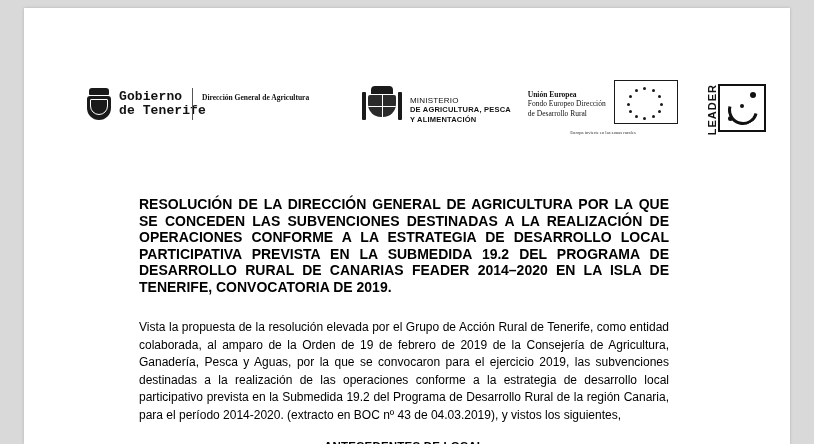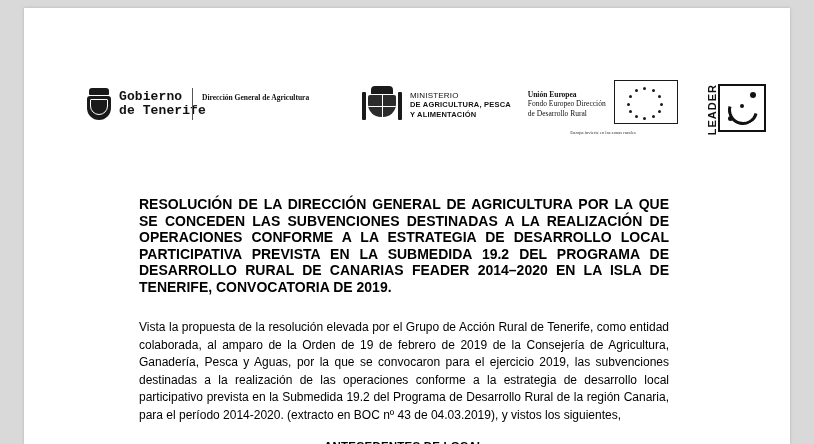--- a/index.html
+++ b/index.html
@@ -97,21 +97,21 @@
     font-size: 7.5px;
     line-height: 11px;
     color: #111111;
   }
   
   .logo-ministerio {
     position: absolute;
     left: 338px;
     top: 10px;
     display: flex;
-    align-items: center;
+    align-items: flex-end;
     gap: 8px;
   }
   .escudo {
     width: 40px;
     height: 38px;
     position: relative;
   }
   .escudo .crown2 {
     position: absolute;
     left: 9px;

